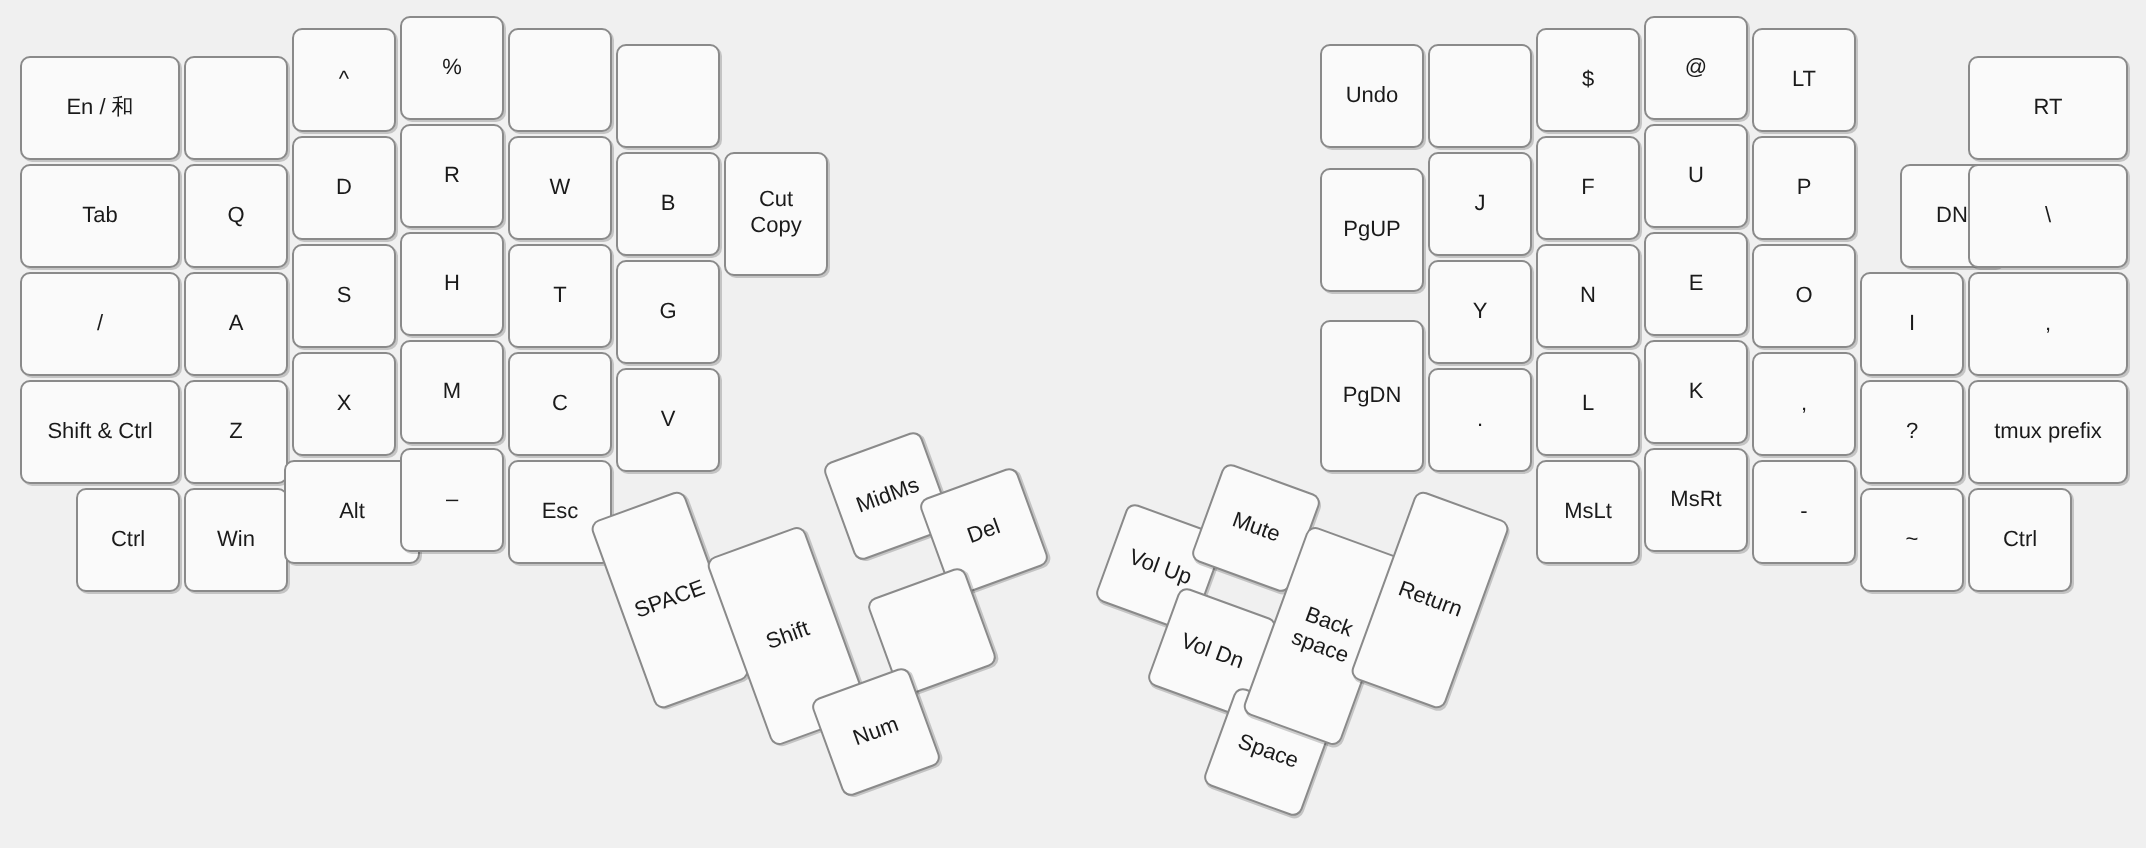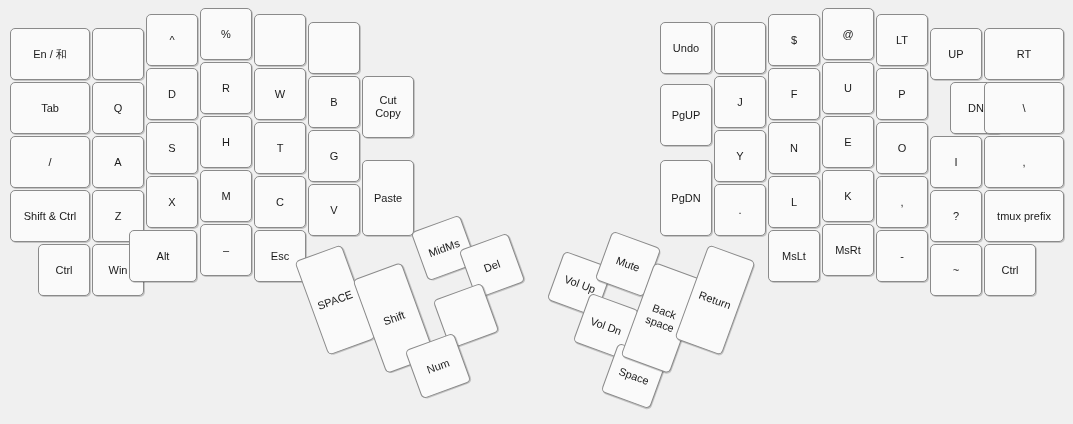--- a/index.html
+++ b/index.html
@@ -47,38 +47,37 @@
     <div class="key" style="left: 92px; top: 28px; width: 52px; height: 52px;"></div>
     <div class="key" style="left: 92px; top: 82px; width: 52px; height: 52px;">Q</div>
     <div class="key" style="left: 92px; top: 136px; width: 52px; height: 52px;">A</div>
     <div class="key" style="left: 92px; top: 190px; width: 52px; height: 52px;">Z</div>
     <div class="key" style="left: 38px; top: 244px; width: 52px; height: 52px;">Ctrl</div>
     <div class="key" style="left: 92px; top: 244px; width: 52px; height: 52px;">Win</div>
     <div class="key" style="left: 146px; top: 14px; width: 52px; height: 52px;">^</div>
     <div class="key" style="left: 146px; top: 68px; width: 52px; height: 52px;">D</div>
     <div class="key" style="left: 146px; top: 122px; width: 52px; height: 52px;">S</div>
     <div class="key" style="left: 146px; top: 176px; width: 52px; height: 52px;">X</div>
-    <div class="key" style="left: 129px; top: 230px; width: 68px; height: 52px;">Alt</div>
+    <div class="key" style="left: 142px; top: 230px; width: 68px; height: 52px;">Alt</div>
     <div class="key" style="left: 200px; top: 8px; width: 52px; height: 52px;">%</div>
     <div class="key" style="left: 200px; top: 62px; width: 52px; height: 52px;">R</div>
     <div class="key" style="left: 200px; top: 116px; width: 52px; height: 52px;">H</div>
     <div class="key" style="left: 200px; top: 170px; width: 52px; height: 52px;">M</div>
     <div class="key" style="left: 200px; top: 224px; width: 52px; height: 52px;">–</div>
     <div class="key" style="left: 254px; top: 14px; width: 52px; height: 52px;"></div>
     <div class="key" style="left: 254px; top: 68px; width: 52px; height: 52px;">W</div>
     <div class="key" style="left: 254px; top: 122px; width: 52px; height: 52px;">T</div>
     <div class="key" style="left: 254px; top: 176px; width: 52px; height: 52px;">C</div>
     <div class="key" style="left: 254px; top: 230px; width: 52px; height: 52px;">Esc</div>
     <div class="key" style="left: 308px; top: 22px; width: 52px; height: 52px;"></div>
     <div class="key" style="left: 308px; top: 76px; width: 52px; height: 52px;">B</div>
     <div class="key" style="left: 308px; top: 130px; width: 52px; height: 52px;">G</div>
     <div class="key" style="left: 308px; top: 184px; width: 52px; height: 52px;">V</div>
     <div class="key" style="left: 362px; top: 76px; width: 52px; height: 62px;">Cut
 Copy</div>
-    <div class="key" style="left: 362px; top: 160px; width: 52px; height: 76px;">Paste</div>
     <div class="key" style="left: 310px; top: 250px; width: 50px; height: 100px; transform: rotate(-20deg);">SPACE</div>
     <div class="key" style="left: 368px; top: 268px; width: 52px; height: 100px; transform: rotate(-20deg);">Shift</div>
     <div class="key" style="left: 418px; top: 222px; width: 52px; height: 52px; transform: rotate(-20deg);">MidMs</div>
     <div class="key" style="left: 466px; top: 240px; width: 52px; height: 52px; transform: rotate(-20deg);">Del</div>
     <div class="key" style="left: 440px; top: 290px; width: 52px; height: 52px; transform: rotate(-20deg);"></div>
     <div class="key" style="left: 412px; top: 340px; width: 52px; height: 52px; transform: rotate(-20deg);">Num</div>
     <div class="key" style="left: 660px; top: 22px; width: 52px; height: 52px;">Undo</div>
     <div class="key" style="left: 660px; top: 84px; width: 52px; height: 62px;">PgUP</div>
     <div class="key" style="left: 660px; top: 160px; width: 52px; height: 76px;">PgDN</div>
     <div class="key" style="left: 714px; top: 22px; width: 52px; height: 52px;"></div>
@@ -93,21 +92,20 @@
     <div class="key" style="left: 822px; top: 8px; width: 52px; height: 52px;">@</div>
     <div class="key" style="left: 822px; top: 62px; width: 52px; height: 52px;">U</div>
     <div class="key" style="left: 822px; top: 116px; width: 52px; height: 52px;">E</div>
     <div class="key" style="left: 822px; top: 170px; width: 52px; height: 52px;">K</div>
     <div class="key" style="left: 822px; top: 224px; width: 52px; height: 52px;">MsRt</div>
     <div class="key" style="left: 876px; top: 14px; width: 52px; height: 52px;">LT</div>
     <div class="key" style="left: 876px; top: 68px; width: 52px; height: 52px;">P</div>
     <div class="key" style="left: 876px; top: 122px; width: 52px; height: 52px;">O</div>
     <div class="key" style="left: 876px; top: 176px; width: 52px; height: 52px;">,</div>
     <div class="key" style="left: 876px; top: 230px; width: 52px; height: 52px;">-</div>
-    <div class="key" style="left: 930px; top: 28px; width: 52px; height: 52px;">UP</div>
     <div class="key" style="left: 930px; top: 82px; width: 52px; height: 52px; margin-left: 20px;">DN</div>
     <div class="key" style="left: 930px; top: 136px; width: 52px; height: 52px;">I</div>
     <div class="key" style="left: 930px; top: 190px; width: 52px; height: 52px;">?</div>
     <div class="key" style="left: 930px; top: 244px; width: 52px; height: 52px;">~</div>
     <div class="key" style="left: 984px; top: 28px; width: 80px; height: 52px;">RT</div>
     <div class="key" style="left: 984px; top: 82px; width: 80px; height: 52px;">\</div>
     <div class="key" style="left: 984px; top: 136px; width: 80px; height: 52px;">,</div>
     <div class="key" style="left: 984px; top: 190px; width: 80px; height: 52px;">tmux prefix</div>
     <div class="key" style="left: 984px; top: 244px; width: 52px; height: 52px;">Ctrl</div>
     <div class="key" style="left: 554px; top: 258px; width: 52px; height: 52px; transform: rotate(20deg);">Vol Up</div>

